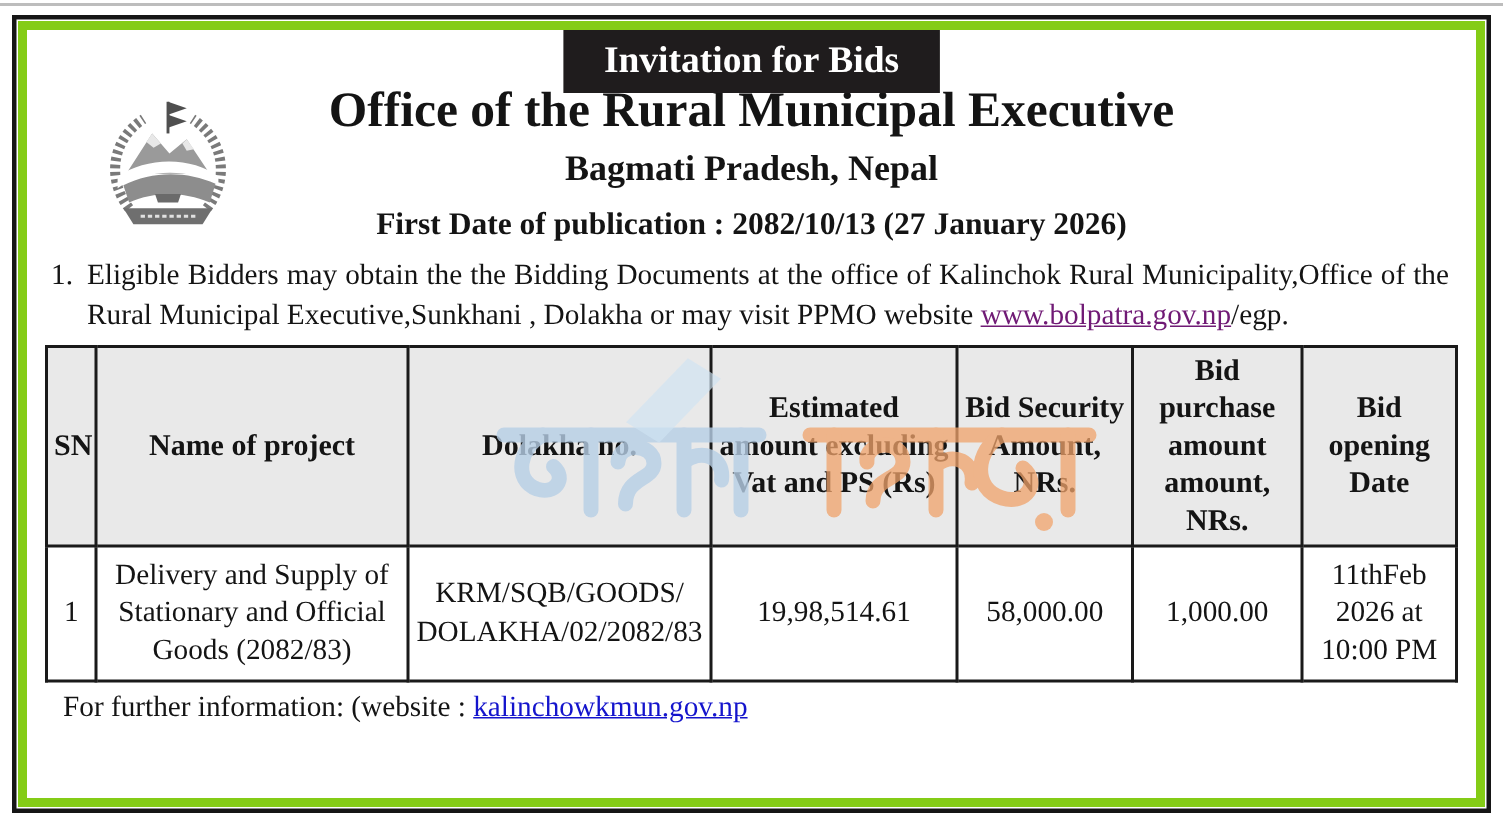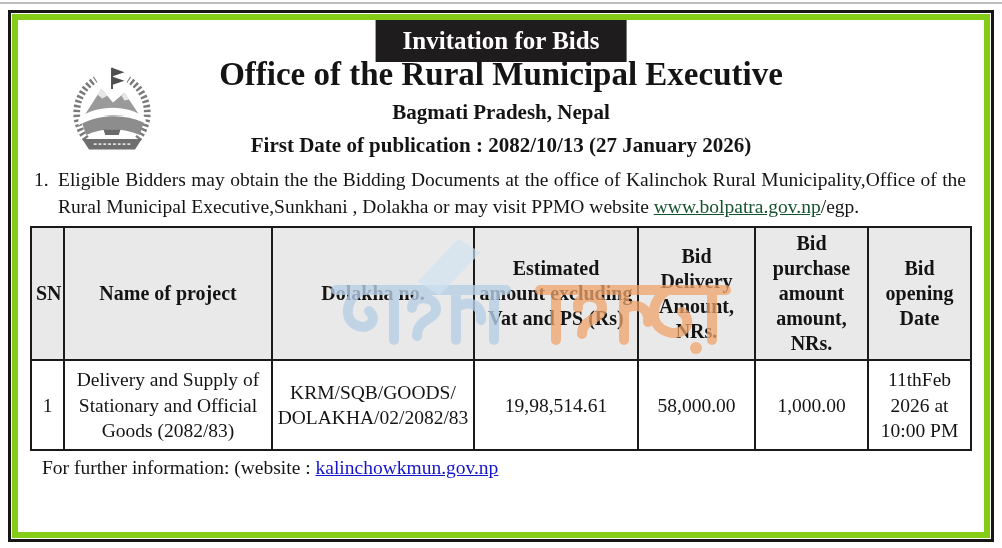--- a/index.html
+++ b/index.html
@@ -33,30 +33,30 @@
     z-index: 3;
   }
   .logo {
     position: absolute; left: 48px; top: 44px; width: 92px; height: 96px;
     z-index: 2;
   }
   .center { text-align: center; }
   .t-municipality { font-size: 28px; font-weight: bold; margin-top: 45px; line-height: 1.15; }
   .t-office       { font-size: 33px; font-weight: bold; margin-top: 3px;  line-height: 1.15; }
   .t-addr         { font-size: 21px; font-weight: bold; margin-top: 9px;  line-height: 1.15; }
-  .t-region       { font-size: 21px; font-weight: bold; margin-top: 6px;  line-height: 1.15; }
+  .t-region       { font-size: 24px; font-weight: bold; margin-top: 6px;  line-height: 1.15; }
   .t-pub          { font-size: 21px; font-weight: bold; margin-top: 9px;  line-height: 1.15; }
   .notice {
     margin: 9px 18px 0 16px;
     font-size: 19.5px; line-height: 27px;
     display: flex;
   }
   .notice-num { flex: 0 0 24px; }
   .notice-body { flex: 1; text-align: justify; }
-  .link-dark { color: #14532d; text-decoration: underline; cursor: pointer; }
+  .link-dark { color: #701a75; text-decoration: underline; cursor: pointer; }
   .link-blue { color: #1414cc; text-decoration: underline; cursor: pointer; }
   table.tender {
     margin: 6px auto 0;
     border-collapse: collapse;
     table-layout: fixed;
     width: 940px;
     position: relative; z-index: 1;
   }
   table.tender th, table.tender td {
     border: 2px solid #1a1a1a;
@@ -144,21 +144,21 @@
           <col style="width:117px">
           <col style="width:113px">
           <col style="width:103px">
       </colgroup>
       <tbody>
           <tr>
         <th>SN</th>
         <th>Name of project</th>
         <th>Dolakha no.</th>
         <th>Estimated amount excluding Vat and PS (Rs)</th>
-        <th>Bid Delivery Amount, NRs.</th>
+        <th>Bid Security Amount, NRs.</th>
         <th>Bid purchase amount amount, NRs.</th>
         <th>Bid opening Date</th>
       </tr>
       <tr>
         <td>1</td>
         <td>Delivery and Supply of Stationary and Official Goods (2082/83)</td>
         <td class="prewrap">KRM/SQB/GOODS/
 DOLAKHA/02/2082/83</td>
         <td>19,98,514.61</td>
         <td>58,000.00</td>

